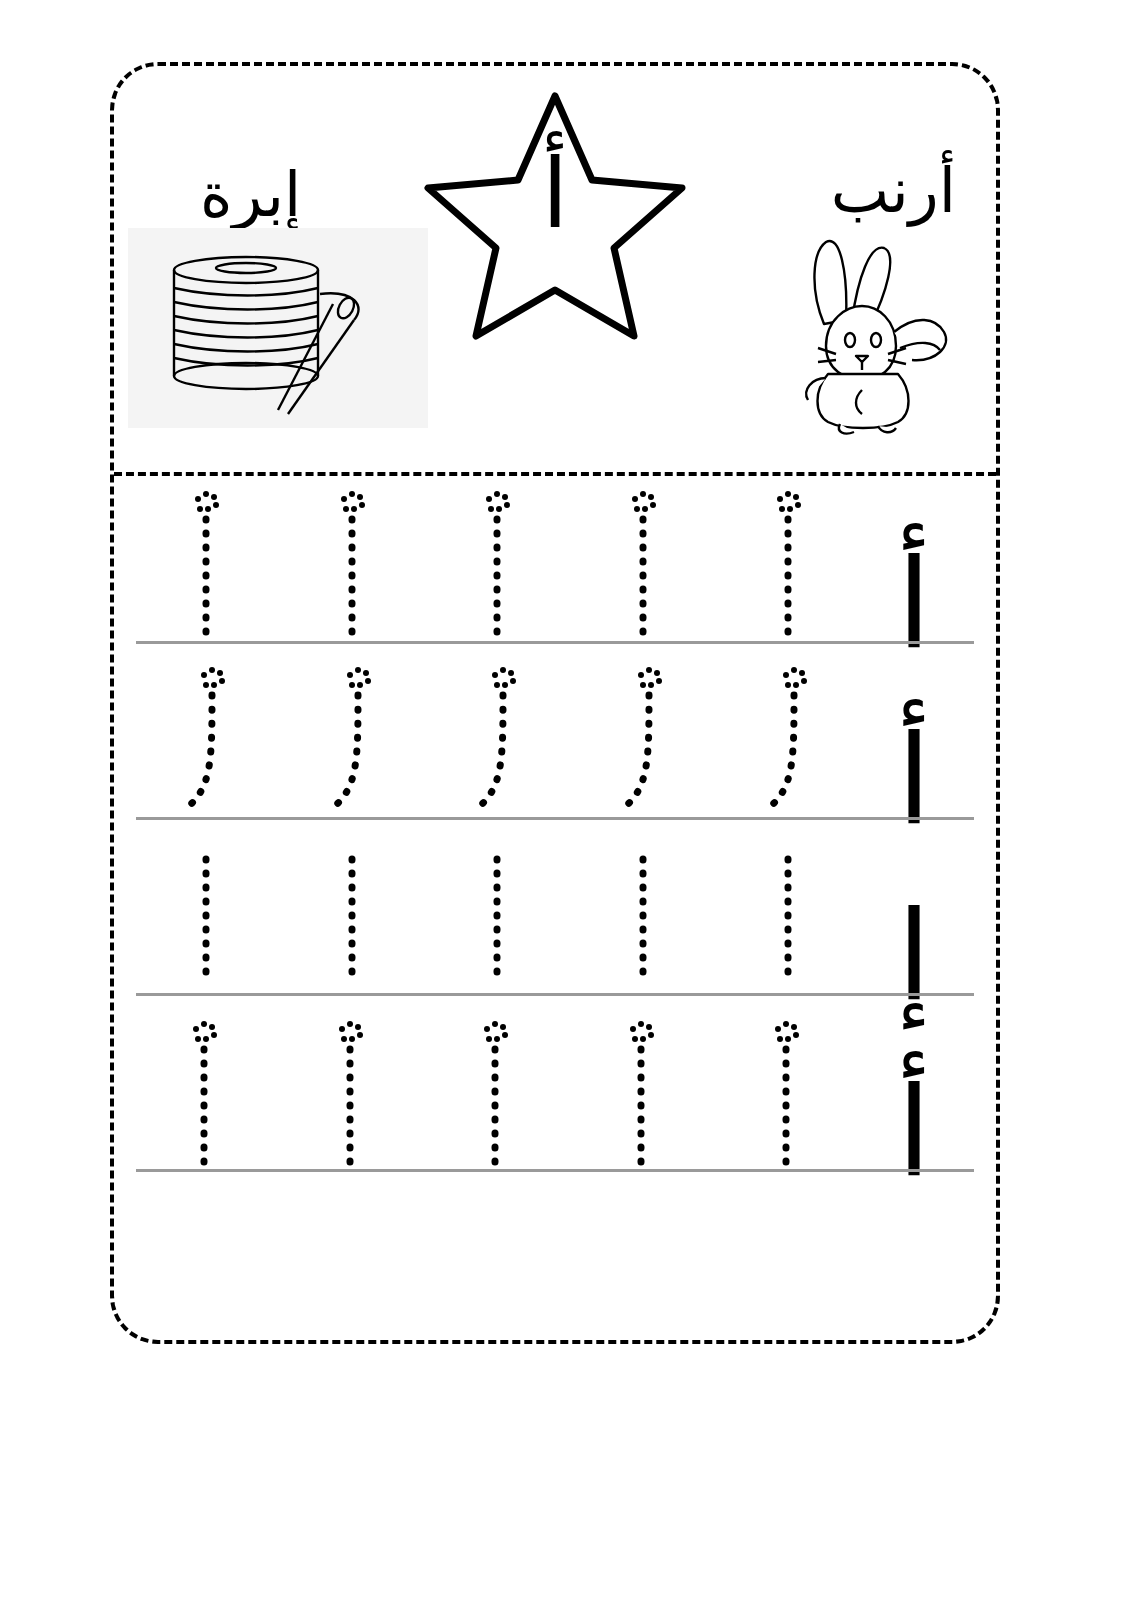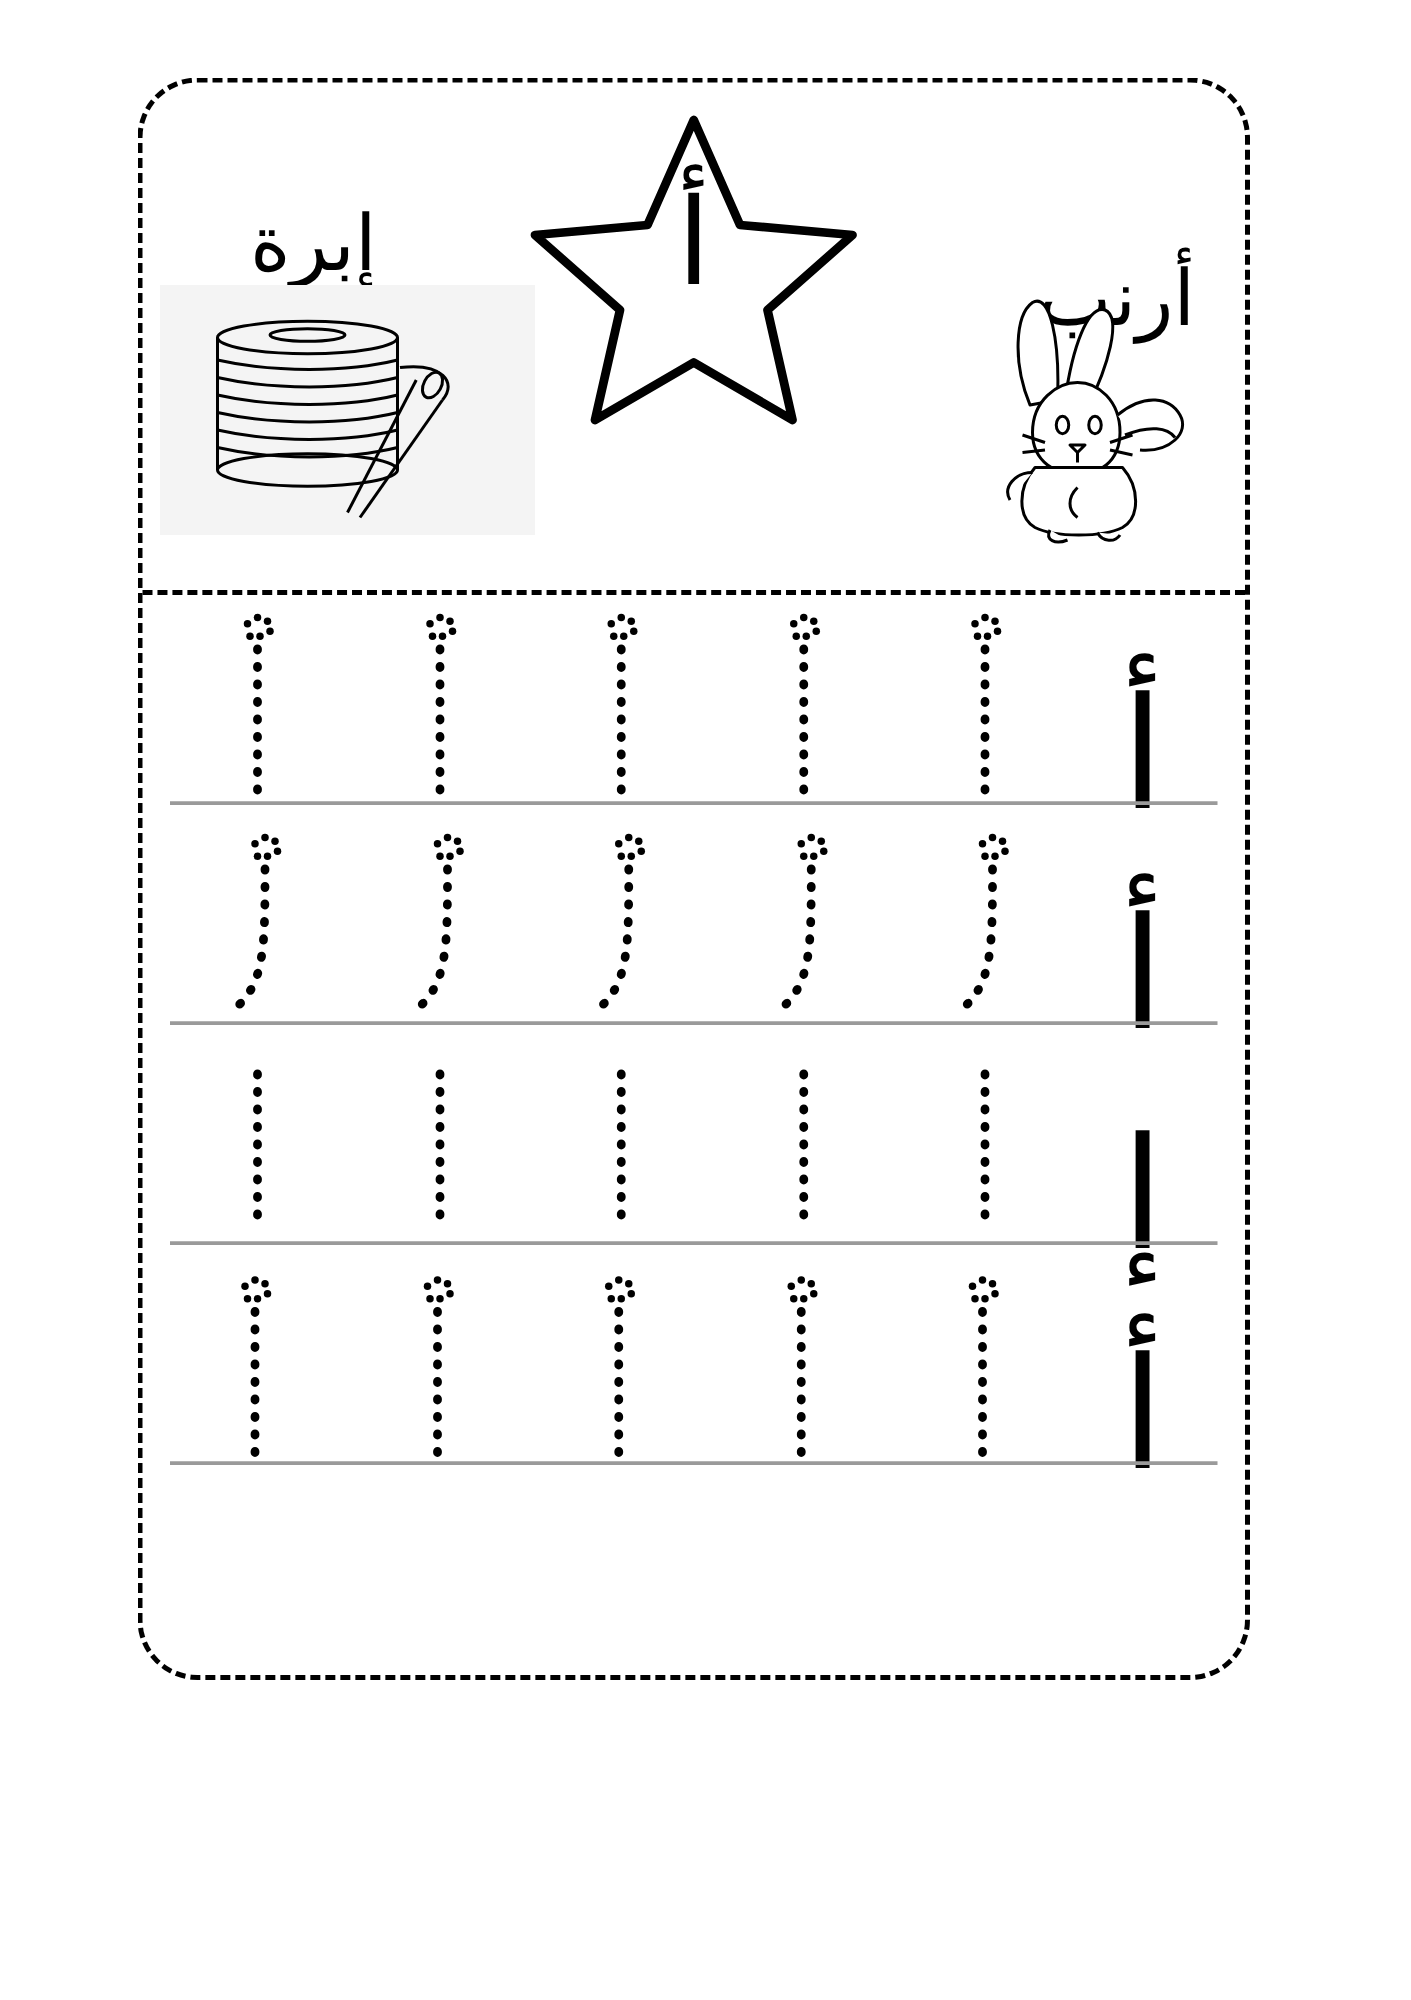--- a/index.html
+++ b/index.html
@@ -38,21 +38,21 @@
   }
 
   .word-label {
     position: absolute;
     font-family: "DejaVu Sans", sans-serif;
     font-size: 62px;
     color: #000;
     direction: rtl;
     white-space: nowrap;
   }
-  .word-right { right: 40px; top: 88px; margin-top: 48px; }
+  .word-right { right: 40px; top: 88px; }
   .word-left  { left: 86px;  top: 92px; }
 
   
   .star-wrap {
     position: absolute;
     left: 50%;
     top: 18px;
     transform: translateX(-50%);
     width: 270px;
     height: 260px;

